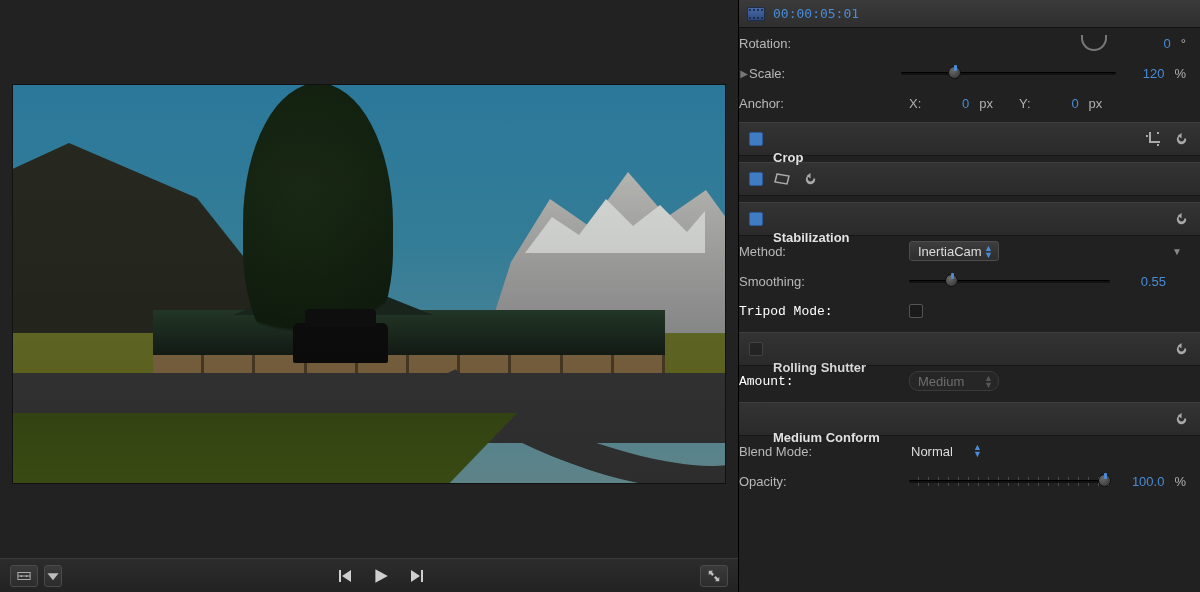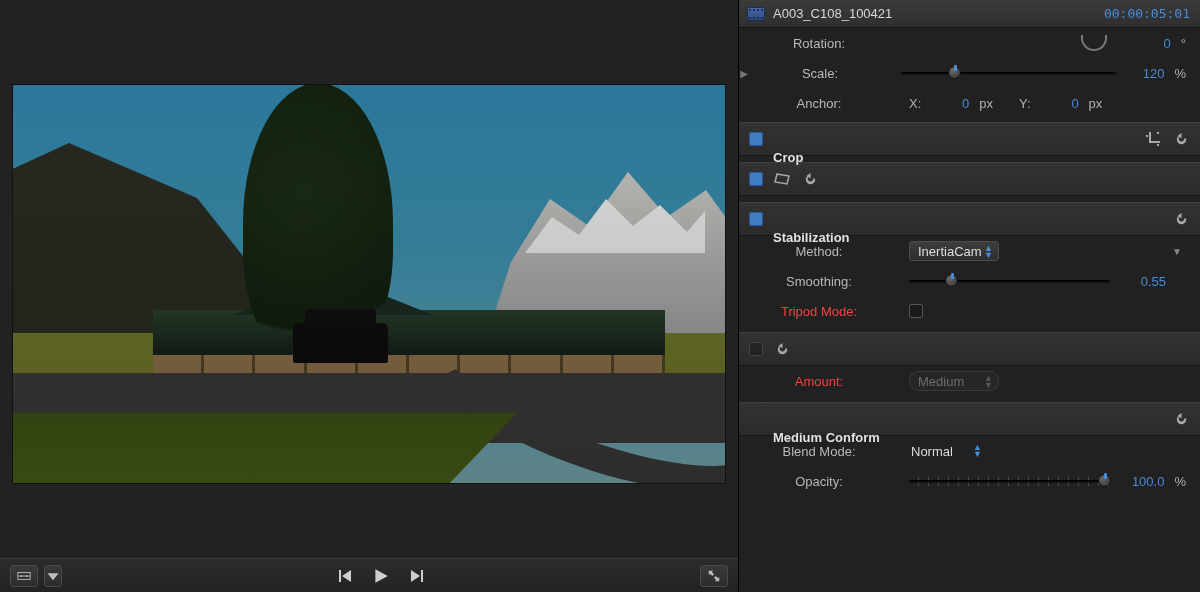--- a/index.html
+++ b/index.html
@@ -46,22 +46,22 @@
   
   .inspector{flex:1;height:592px;background:#212121;border-left:1px solid #000;overflow:hidden;font-size:13px;}
   .insp-header{height:28px;background:linear-gradient(#3b3b3b,#2e2e2e);border-bottom:1px solid #111;display:flex;align-items:center;padding:0 10px 0 8px;gap:8px;}
   .clip-ico{width:18px;height:14px;background:linear-gradient(#4a6aa8,#2d4a7d);border:1px solid #1d2e4d;border-radius:2px;position:relative;}
   .clip-ico::before,.clip-ico::after{content:"";position:absolute;left:1px;right:1px;height:2px;background:repeating-linear-gradient(90deg,#1d2e4d 0 2px,transparent 2px 4px);}
   .clip-ico::before{top:1px;}.clip-ico::after{bottom:1px;}
   .clip-name{color:#d8d8d8; flex:1; white-space:nowrap; overflow:hidden;}
   .timecode{color:#4a8bd6;font-family:Menlo,monospace;font-size:13px;}
   .scroll{height:564px;overflow:hidden;}
   .row{display:flex;align-items:center;height:30px;padding:0 14px 0 0;}
-  .row .lab{width:170px;text-align:center;color:#b8b8b8;padding-right:10px;}
-  .row .lab.dim{color:#ef4444;}
+  .row .lab{width:170px;text-align:left;color:#b8b8b8;padding-right:10px;}
+  .row .lab.dim{color:#ffffff;font-family:Liberation Mono, monospace;}
   .field{flex:1;display:flex;align-items:center;gap:6px;}
   .num{color:#4a8bd6;min-width:42px;text-align:right;display:inline-block;}
   .unit{color:#b0b0b0;margin-left:4px;}
   .sub{color:#b0b0b0;}
   
   .slider{position:relative;flex:1;height:16px;}
   .track{position:absolute;left:0;right:0;top:7px;height:3px;background:#111;border-radius:2px;border-top:1px solid #000;}
   .ticks{position:absolute;left:0;right:0;top:4px;height:9px;background:repeating-linear-gradient(90deg,transparent 0 9px,#4a4a4a 9px 10px);}
   .thumb{position:absolute;top:1px;width:13px;height:13px;border-radius:50%;background:radial-gradient(circle at 35% 30%, #6a6a6a, #2f2f2f);border:1px solid #111;}
   .thumb::after{content:"";position:absolute;left:5px;top:-2px;width:3px;height:6px;background:#4a8bd6;border-radius:1px;}
@@ -163,21 +163,20 @@
             <polygon points="2,7 2,2 7,2 5.5,3.5 8,6 6,8 3.5,5.5"></polygon>
             <polygon points="14,9 14,14 9,14 10.5,12.5 8,10 10,8 12.5,10.5"></polygon>
           </svg>
       </div>
     </div>
   </div>
 
   <div class="inspector">
     <div class="insp-header">
       <span class="clip-ico"></span>
-      <span class="clip-name">A003_C108_100421</span>
       <span class="timecode">00:00:05:01</span>
     </div>
 
     <div class="scroll">
 
       <div class="row">
         <div class="lab">Rotation:</div>
         <div class="field">
           <div style="flex:1"></div>
           <span style="width:26px;height:16px;border:2px solid #777;border-top:none;border-radius:0 0 14px 14px;display:inline-block;margin-right:30px;"></span>
@@ -277,20 +276,21 @@
 
       <div class="row">
         <div class="lab dim">Tripod Mode:</div>
         <div class="field">
           <span class="checkbox"></span>
         </div>
       </div>
 
       <div class="sect">
         <span class="chk dim"></span>
+        <span class="sect-title" style="color:#d8d8d8">Rolling Shutter</span>
         <span class="tool-ico reset">
             <svg viewBox="0 0 16 16">
               <path d="M8 3a5 5 0 1 0 4.9 4H11a3 3 0 1 1-3-3V1L4 4l4 3V5z"></path>
             </svg>
           </span>
       </div>
       <div class="row">
         <div class="lab dim">Amount:</div>
         <div class="field">
           <div class="dd dim">

